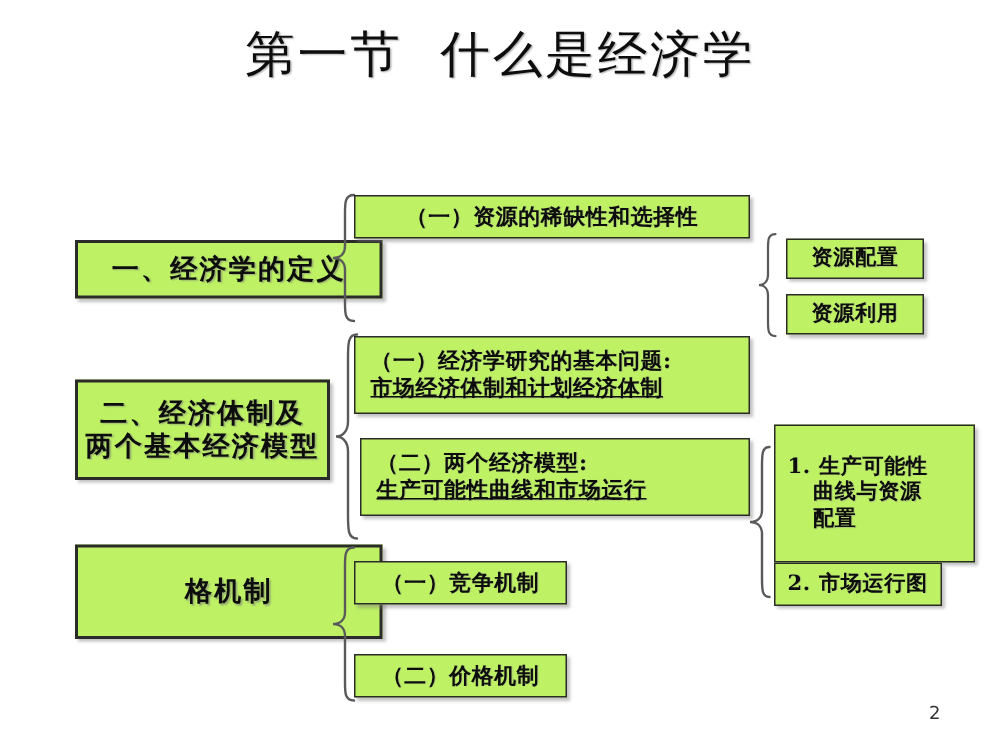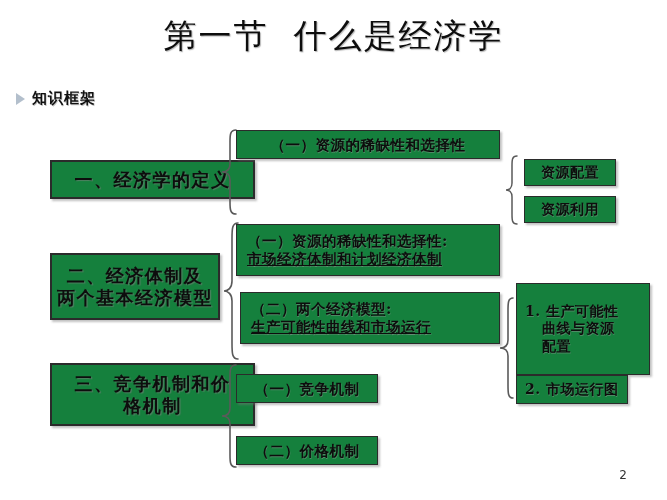--- a/index.html
+++ b/index.html
@@ -40,21 +40,21 @@
     font-family:"DejaVu Serif","Liberation Serif",serif;
     font-size:15px;font-weight:700;color:#111;
     letter-spacing:1px;
     text-shadow:.7px .7px .6px rgba(140,140,140,.5);
   }
 
   
   .box{
     position:absolute;
     box-sizing:border-box;
-    background:#15803d;
+    background:#bef264;
     border:2px solid #2b2b2b;
     display:flex;
     flex-direction:column;
     align-items:center;
     justify-content:center;
     box-shadow:2px 2px 2px rgba(120,120,120,.45);
     font-family:"DejaVu Serif","Liberation Serif",serif;
     color:#0d0d0d;
     text-align:center;
     white-space:pre;
@@ -95,24 +95,20 @@
     font-size:12px;color:#333;
   }
 </style>
 </head>
 <body>
 
 <div id="slide">
 
   <div class="title">第一节  什么是经济学</div>
 
-  <div class="bullet-row">
-    <span class="bullet-tri" style="border-left-color: rgb(179, 191, 204);"></span>
-    <span class="bullet-label">知识框架</span>
-  </div>
 
   <div class="box lv1" style="left:14px;top:160px;width:205px;height:39px;">
     <span class="ln">一、经济学的定义</span>
   </div>
 
   <div class="brace" style="left:219px;top:128px;">
     <svg width="20" height="88" viewBox="0 0 20 88">
       <path d="M17 2 C11 2 11 7 11 14 L11 36 C11 42 7 44 3 44 C7 44 11 46 11 52 L11 74 C11 81 11 86 17 86" fill="none" stroke="#5a5a5a" stroke-width="1.6" stroke-linecap="round"></path>
     </svg>
   </div>
@@ -141,21 +137,21 @@
     <span class="ln">两个基本经济模型</span>
   </div>
 
   <div class="brace" style="left:221px;top:221px;">
     <svg width="20" height="140" viewBox="0 0 20 140">
       <path d="M17 2 C11 2 11 8 11 18 L11 60 C11 67 7 70 3 70 C7 70 11 73 11 80 L11 122 C11 132 11 138 17 138" fill="none" stroke="#5a5a5a" stroke-width="1.6" stroke-linecap="round"></path>
     </svg>
   </div>
 
   <div class="box lv2 tall" style="left:236px;top:224px;width:264px;height:52px;justify-content:center;">
-    <span class="ln">（一）资源的稀缺性和选择性:</span>
+    <span class="ln">（一）经济学研究的基本问题:</span>
     <span class="ln ul">市场经济体制和计划经济体制</span>
   </div>
 
   <div class="box lv2 tall" style="left:240px;top:292px;width:260px;height:52px;justify-content:center;">
     <span class="ln">（二）两个经济模型:</span>
     <span class="ln ul">生产可能性曲线和市场运行</span>
   </div>
 
   <div class="brace" style="left:498px;top:296px;">
     <svg width="18" height="104" viewBox="0 0 18 104">
@@ -167,21 +163,20 @@
     <span class="ln">1. 生产可能性</span>
     <span class="ln" style="padding-left:17px;">曲线与资源</span>
     <span class="ln" style="padding-left:17px;">配置</span>
   </div>
 
   <div class="box lv3 left" style="left:516px;top:375px;width:112px;height:29px;justify-content:center;">
     <span class="ln">2. 市场运行图</span>
   </div>
 
   <div class="box lv1" style="left:14px;top:363px;width:205px;height:63px;">
-    <span class="ln">三、竞争机制和价</span>
     <span class="ln">格机制</span>
   </div>
 
   <div class="brace" style="left:219px;top:363px;">
     <svg width="20" height="108" viewBox="0 0 20 108">
       <path d="M17 2 C11 2 11 7 11 14 L11 45 C11 51 7 53 3 53 C7 53 11 55 11 61 L11 92 C11 99 11 104 17 104" fill="none" stroke="#5a5a5a" stroke-width="1.6" stroke-linecap="round"></path>
     </svg>
   </div>
 
   <div class="box lv2" style="left:236px;top:374px;width:142px;height:29px;">

